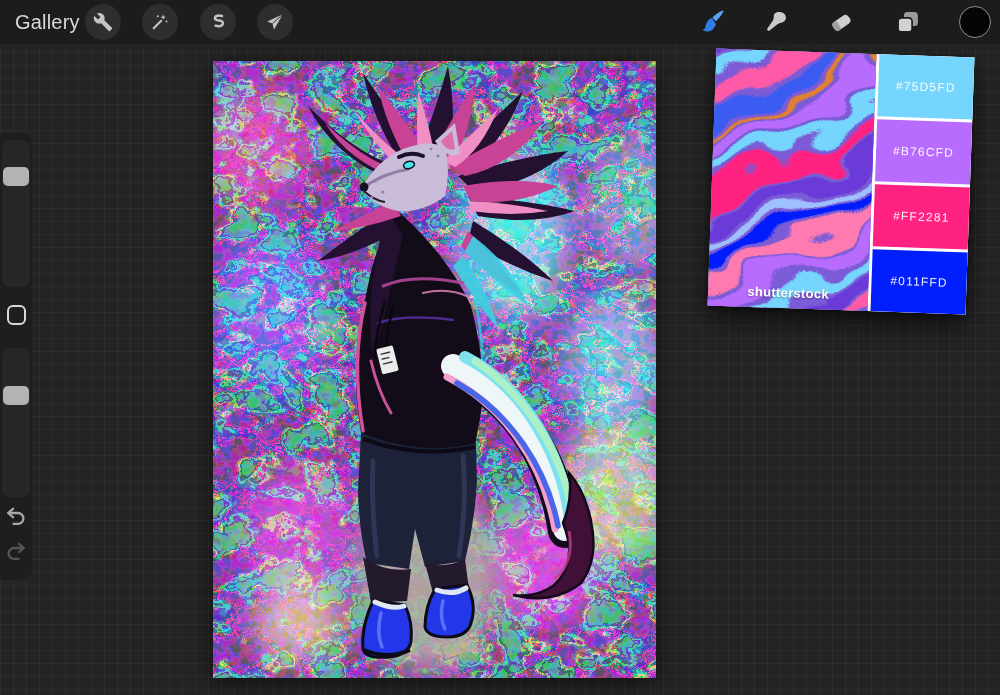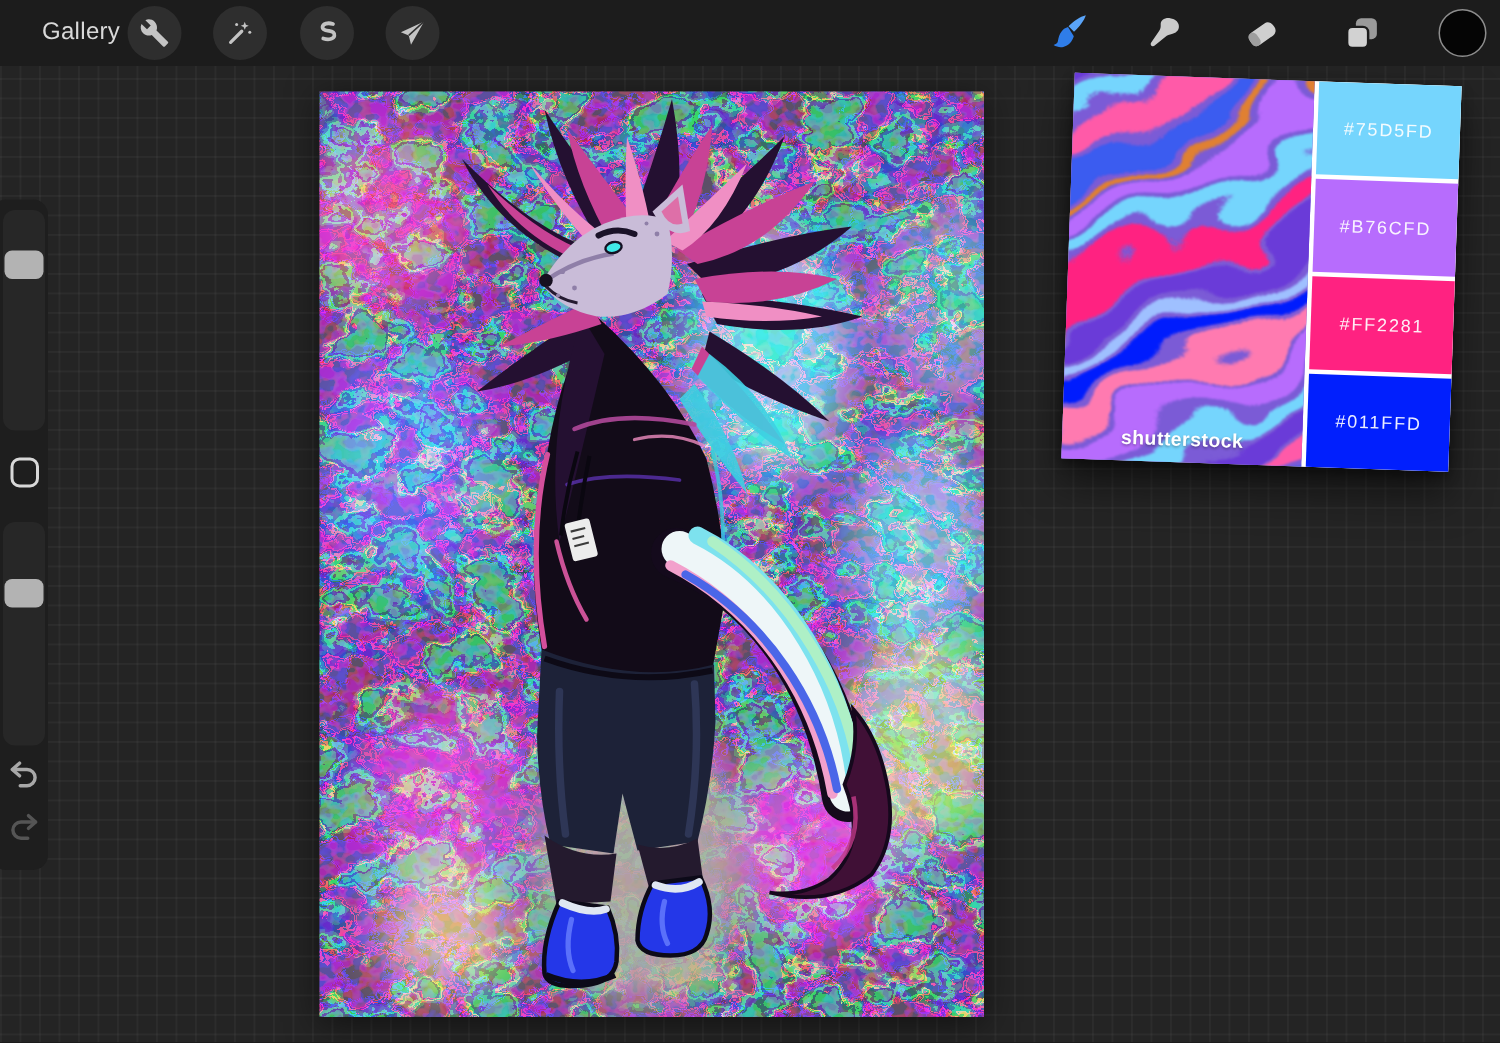--- a/index.html
+++ b/index.html
@@ -10,21 +10,21 @@
   
   .workspace { position:absolute; inset:0; background-color:#242424;
     background-image:
       linear-gradient(rgba(255,255,255,0.035) 1px, transparent 1px),
       linear-gradient(90deg, rgba(255,255,255,0.035) 1px, transparent 1px);
     background-size:13px 13px; }
 
   
   .topbar { position:absolute; top:0; left:0; width:100%; height:44px; background:#1c1c1c;
             display:flex; align-items:center; z-index:40; }
-  .gallery-label { color:#d9d9d9; font-size:16px; margin-left:28px; letter-spacing:.2px; cursor:default; }
+  .gallery-label { color:#d9d9d9; font-size:20px; margin-left:15px; letter-spacing:.2px; cursor:default; }
   .tool-circle { position:absolute; top:4px; width:36px; height:36px; border-radius:50%;
                  background:#2e2e2e; display:flex; align-items:center; justify-content:center; }
   .tool-plain  { position:absolute; top:4px; width:36px; height:36px; display:flex; align-items:center; justify-content:center; }
   .color-circle { position:absolute; top:6px; width:32px; height:32px; border-radius:50%;
                   border:1.5px solid #8d8d8d; }
 
   
   .sidebar { position:absolute; left:-6px; top:133px; width:38px; height:447px;
              background:#1e1e1e; border-radius:10px; z-index:30; }
   .slider-track { position:absolute; left:8px; width:28px; background:#272727; border-radius:8px; }

